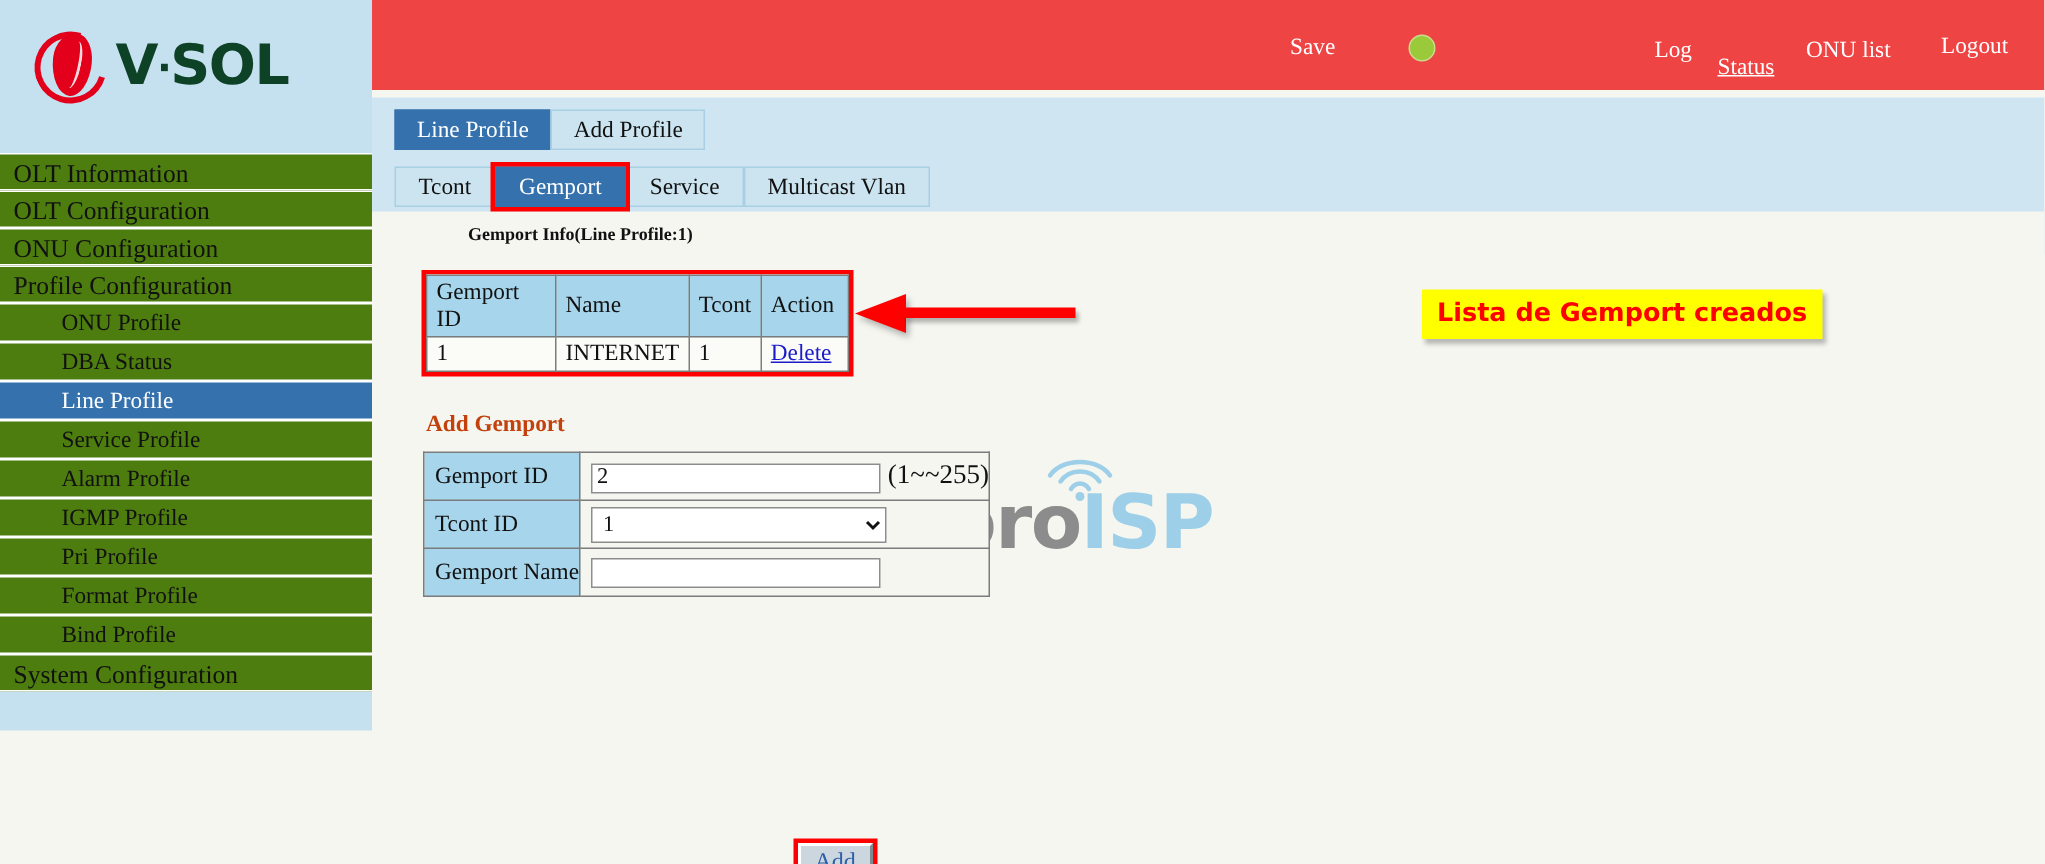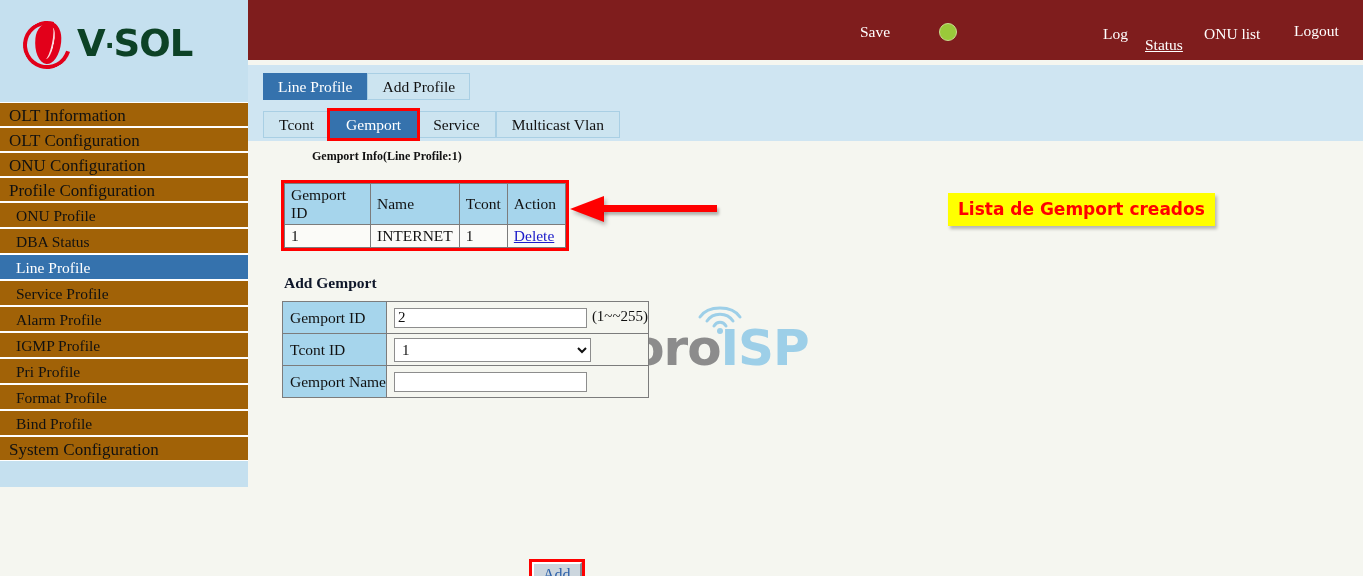--- a/index.html
+++ b/index.html
@@ -76,49 +76,49 @@
     letter-spacing: -1px;
     color: #0d4226;
     line-height: 1;
   }
   #logo-text .dot {
     font-size: 26px;
     vertical-align: middle;
   }
 
   .side-item {
-    background: #a16207;
+    background: #4d7c0f;
     border-top: 1px solid #ffffff;
     border-bottom: 1px solid #ffffff;
     height: 25px;
     line-height: 25px;
     font-size: 17px;
     color: #111;
     padding-left: 9px;
     box-sizing: border-box;
     white-space: nowrap;
   }
   .side-item.sub {
-    padding-left: 16px;
+    padding-left: 41px;
     font-size: 15.5px;
     height: 26px;
     line-height: 26px;
   }
   .side-item.active {
     background: #3572ad;
     color: #ffffff;
   }
 
   
   #header {
     position: absolute;
     left: 248px; top: 0;
     width: 1115px;
     height: 60px;
-    background: #7f1d1d;
+    background: #ef4444;
     color: #ffffff;
   }
   #header .nav-link {
     position: absolute;
     font-size: 15.5px;
     color: #ffffff;
     white-space: nowrap;
   }
   #save-link  { left: 612px; top: 23px; }
   #log-link   { left: 855px; top: 25px; }
@@ -297,21 +297,21 @@
     white-space: nowrap;
     box-shadow: 2px 3px 3px rgba(0,0,0,.25);
   }
 
   
   #add-title {
     position: absolute;
     left: 36px; top: 133px;
     font-size: 15.5px;
     font-weight: bold;
-    color: #0f172a;
+    color: #c2410c;
     white-space: nowrap;
   }
   #form-table {
     position: absolute;
     left: 34px; top: 160px;
     border-collapse: collapse;
     font-size: 15.5px;
   }
   #form-table td {
     border: 1px solid #7c7c7c;
@@ -352,21 +352,21 @@
     font-family: "Liberation Serif", serif;
     font-size: 15px;
     color: #111;
     border: 1px solid #8d8d8d;
     background: #ffffff;
     padding: 1px 3px;
     box-sizing: border-box;
     vertical-align: middle;
   }
   .hint {
-    font-size: 15px;
+    font-size: 18px;
     color: #111;
     margin-left: 1px;
   }
 
   #add-btn-wrap {
     position: absolute;
     left: 281px; top: 418px;
     border: 3px solid #ff0000;
     padding: 0;
     line-height: 0;

